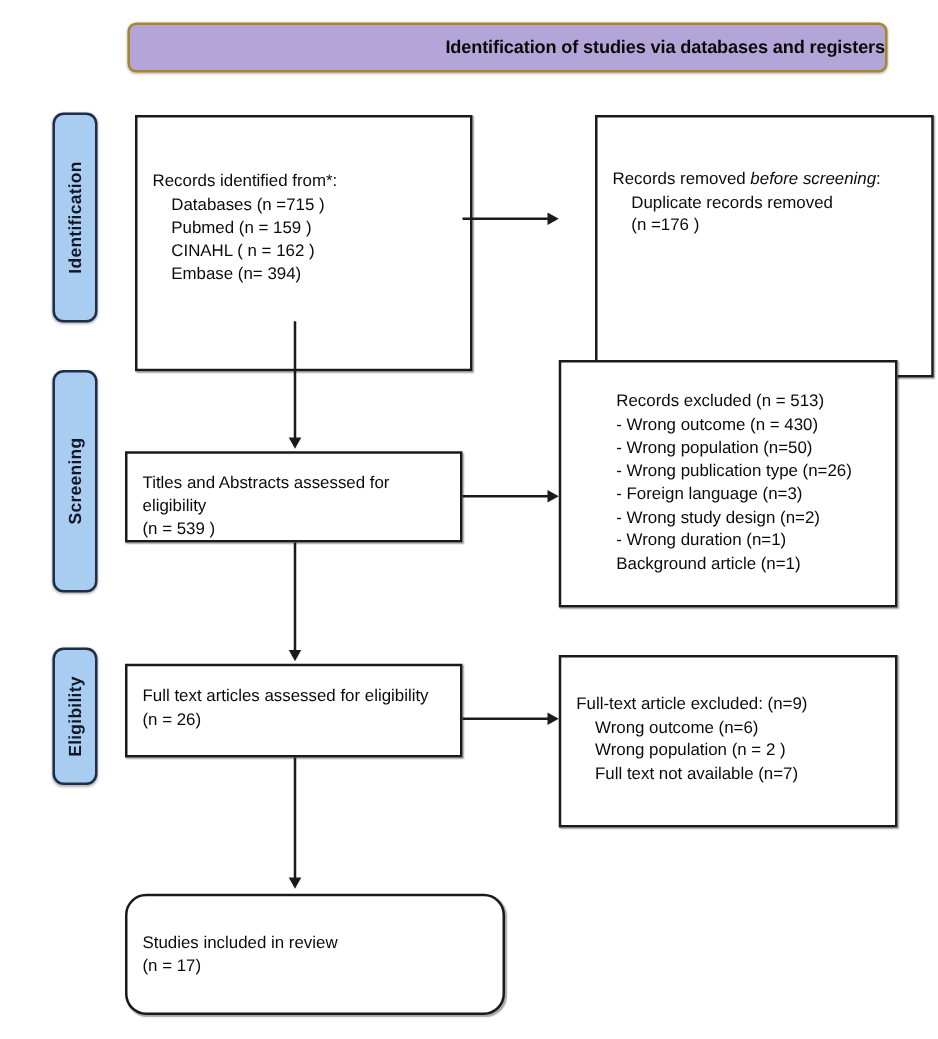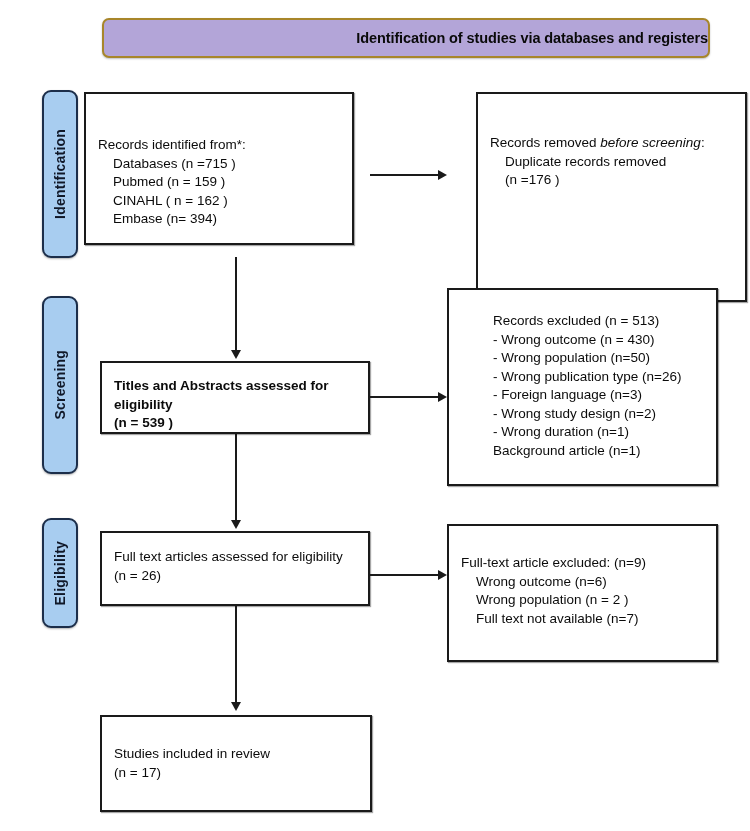--- a/index.html
+++ b/index.html
@@ -81,38 +81,38 @@
     box-shadow: 1px 1px 1px rgba(0,0,0,0.35);
   }
   .box-text {
     font-size: 13.5px;
     line-height: 18.5px;
     color: #0b0b0b;
     white-space: pre-wrap;
   }
   .box-text .em { font-style: italic; }
 
-  .box-identified      { left: 84px; top: 92px;  width: 270px; height: 153px; }
+  .box-identified      { left: 108px; top: 92px;  width: 270px; height: 205px; }
   .box-removed         { left: 447px; top: 92px;  width: 271px; height: 210px; margin-left: 29px; }
   .box-removed .box-text { padding-top: 30px; }
   .box-identified .box-text { padding-top: 32px; }
 
-  .box-titles-abstracts{ left: 100px; top: 361px; width: 270px; height: 73px; font-weight: bold; }
+  .box-titles-abstracts{ left: 100px; top: 361px; width: 270px; height: 73px; }
   .box-titles-abstracts .box-text { padding-top: 4px; }
 
   .box-records-excluded{ left: 447px; top: 288px; width: 271px; height: 198px; padding-left: 44px; }
   .box-records-excluded .box-text { padding-top: 12px; }
 
   .box-fulltext        { left: 100px; top: 531px; width: 270px; height: 75px; }
   .box-fulltext .box-text { padding-top: 5px; }
 
   .box-fulltext-excl   { left: 447px; top: 524px; width: 271px; height: 138px; }
   .box-fulltext-excl .box-text { padding-top: 18px; }
 
-  .box-included        { left: 100px; top: 715px; width: 272px; height: 97px; }
+  .box-included        { left: 100px; top: 715px; width: 304px; height: 97px; border-radius: 17px; }
   .box-included .box-text { padding-top: 18px; }
 
   
   .connector {
     position: absolute;
     background: #1a1a1a;
   }
   .v-line { width: 2px; }
   .h-line { height: 2px; }
 

